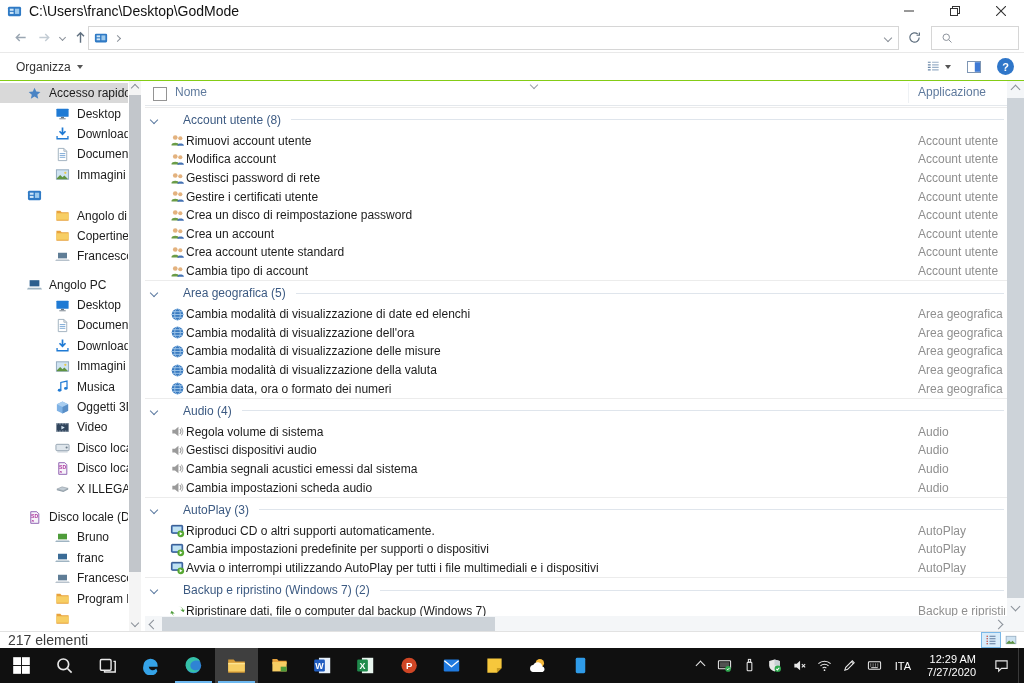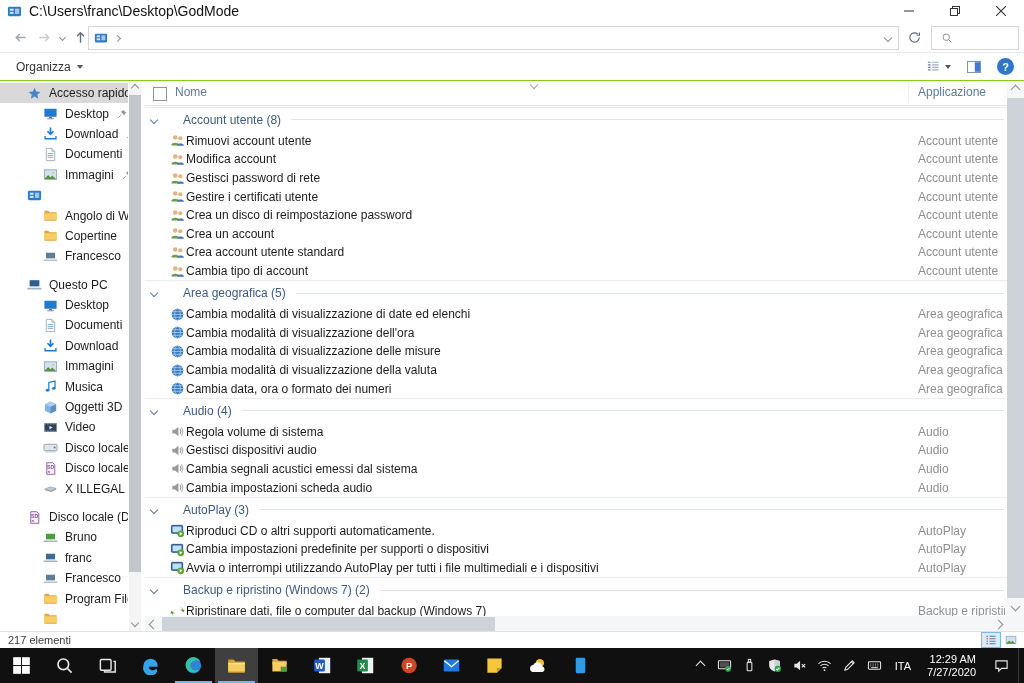--- a/index.html
+++ b/index.html
@@ -34,21 +34,21 @@
   .organizza{margin-left:16px;display:flex;align-items:center;gap:6px;color:#333}
   .caret{width:0;height:0;border-left:3.5px solid transparent;border-right:3.5px solid transparent;border-top:4px solid #555}
   .cb-right{margin-left:auto;display:flex;align-items:center;gap:15px;margin-right:10px}
   .cb-group{display:flex;align-items:center;gap:4px}
   .help-circle{width:17px;height:17px;border-radius:50%;background:#2f76c9;color:#fff;font-size:11px;font-weight:bold;display:flex;align-items:center;justify-content:center}
   
   #main{position:absolute;top:81px;left:0;right:0;bottom:51px;background:#fff}
   #sidebar{position:absolute;left:0;top:0;bottom:0;width:143px;overflow:hidden}
   #sidebar-tree{position:absolute;left:0;top:2px;right:15px;bottom:0;overflow:hidden}
   .side-row{display:flex;align-items:center;height:20.4px;padding-left:27px;gap:7px;white-space:nowrap;overflow:hidden}
-  .side-row.child{padding-left:43px}
+  .side-row.child{padding-left:55px}
   .side-row.sel{background:#d9d9d9}
   .side-row .pin{margin-left:auto;margin-right:4px;width:12px;height:12px;flex:0 0 12px}
   .side-gap{height:8px}
   .sscroll{position:absolute;right:2px;top:0;bottom:0;width:12px;background:#f4f4f4}
   .sscroll .chev{position:absolute;left:3px;width:5px;height:5px}
   .sthumb{position:absolute;left:0;right:0;top:14px;bottom:60px;background:#c2c6cb}
   
   #list{position:absolute;left:145px;right:0;top:0;bottom:0}
   .lheader{position:absolute;top:0;left:0;right:17px;height:24px;border-bottom:1px solid #e4e8ec;color:#5f7a9d}
   .cbx{position:absolute;left:8px;top:6px;width:12px;height:12px;border:1px solid #949494;background:#fff}
@@ -65,21 +65,21 @@
   .fname{white-space:nowrap}
   .fapp{position:absolute;left:773px;top:0;height:100%;width:87px;display:flex;align-items:center;color:#8f8f8f;overflow:hidden;white-space:nowrap}
   .vscroll{position:absolute;right:0;top:0;bottom:16px;width:17px;background:#f4f6f8}
   .vscroll .chev{position:absolute;left:5px}
   .vthumb{position:absolute;left:0;right:0;top:17px;bottom:18px;background:#cdd3d9}
   .hscroll{position:absolute;left:0;right:17px;bottom:0;height:16px;background:#f4f6f8}
   .hscroll .chev{position:absolute;top:5px}
   .hthumb{position:absolute;left:17px;width:333px;top:1px;bottom:1px;background:#cdd3d9}
   .corner{position:absolute;right:0;bottom:0;width:17px;height:16px;background:#f4f6f8}
   
-  #statusbar{position:absolute;left:0;right:0;bottom:35px;height:16px;border-top:1px solid #e2e2e2;display:flex;align-items:center;font-size:11px;color:#3b3b3b;background:#fff}
+  #statusbar{position:absolute;left:0;right:0;bottom:35px;height:16px;border-top:1px solid #e2e2e2;display:flex;align-items:center;font-size:14px;color:#3b3b3b;background:#fff}
   #statusbar .count{margin-left:8px}
   .sb-views{margin-left:auto;display:flex;gap:2px;margin-right:4px}
   .sb-view{width:18px;height:14px;display:flex;align-items:center;justify-content:center}
   .sb-view.sel{background:#d8ecfa;outline:1px solid #7ab8e8}
   .sb-view .ic{width:12px;height:12px;flex:0 0 12px}
   
   #taskbar{position:absolute;left:0;right:0;bottom:0;height:35px;background:#101010;display:flex;align-items:center}
   .tb-btn{width:43px;height:35px;display:flex;align-items:center;justify-content:center;position:relative;flex:0 0 43px}
   .tb-btn .ic{width:19px;height:19px;flex:0 0 19px}
   .tb-btn.active{background:#3f3f3f}
@@ -329,21 +329,21 @@
             <span class="slabel">Francesco</span>
           </div>
           <div class="side-gap"></div>
           <div class="side-row root">
             <span class="ic">
               <svg viewBox="0 0 16 16">
                 <path d="M2.8 3.4h10.4v6.6H2.8z" fill="#2d5f8e"></path>
                 <path d="M1 11.4h14l1 1.8H0z" fill="#9fb4c2"></path>
               </svg>
             </span>
-            <span class="slabel">Questo PC</span>
+            <span class="slabel">Angolo PC</span>
           </div>
           <div class="side-row child">
             <span class="ic">
               <svg viewBox="0 0 16 16">
                 <rect x="1.5" y="2.8" width="13" height="8.6" rx="0.6" fill="#1f7ad4"></rect>
                 <rect x="6.4" y="11.6" width="3.2" height="1.4" fill="#6b7680"></rect>
                 <rect x="4.6" y="13" width="6.8" height="1.2" fill="#8b949c"></rect>
               </svg>
             </span>
             <span class="slabel">Desktop</span>

